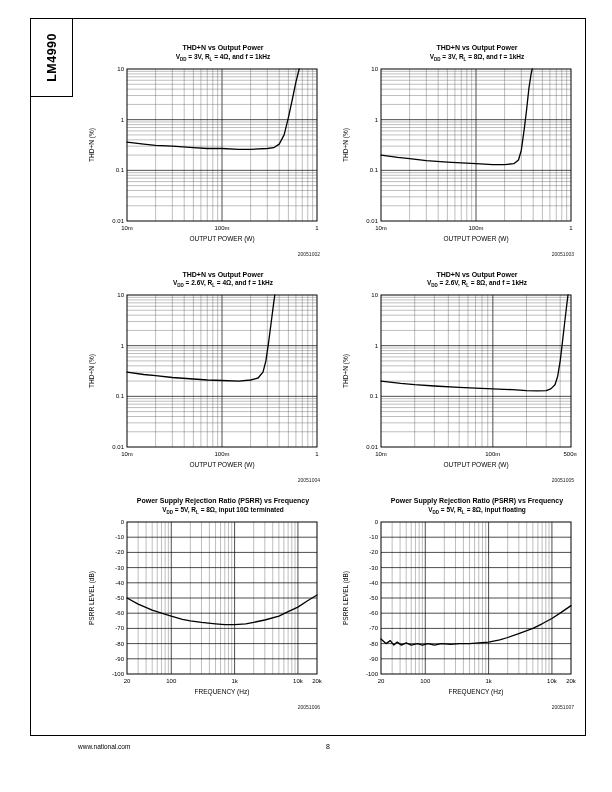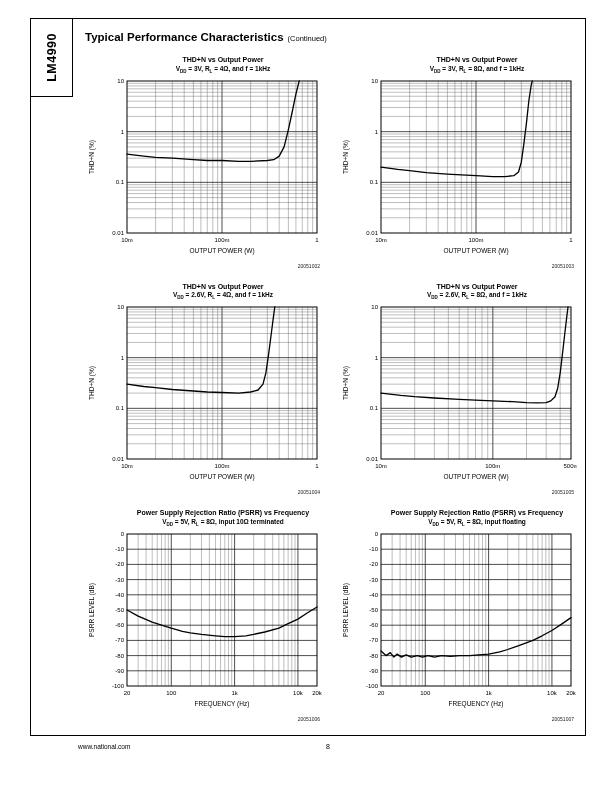--- a/index.html
+++ b/index.html
@@ -26,21 +26,20 @@
 </style>
 </head>
 <body>
 
 <div class="page">
   <div class="frame">
     <div class="part-tab">
       <span>LM4990</span>
     </div>
     <div class="content">
-      <h1 class="page-title"><span>Typical Performance Characteristics</span><span class="cont">(Continued)</span></h1>
       <div class="charts-grid">
 
         <figure class="chart">
           <figcaption class="c-caption">
             <div class="c-title">THD+N vs Output Power</div>
             <div class="c-sub">V<sub>DD</sub> = 3V, R<sub>L</sub> = 4Ω, and f = 1kHz</div>
           </figcaption>
           <svg class="plot" width="238" height="186" viewBox="0 0 238 186">
               <line x1="70.60" x2="70.60" y1="4" y2="156" stroke="#5a5a5a" stroke-width="0.4"></line>
               <line x1="87.33" x2="87.33" y1="4" y2="156" stroke="#5a5a5a" stroke-width="0.4"></line>

